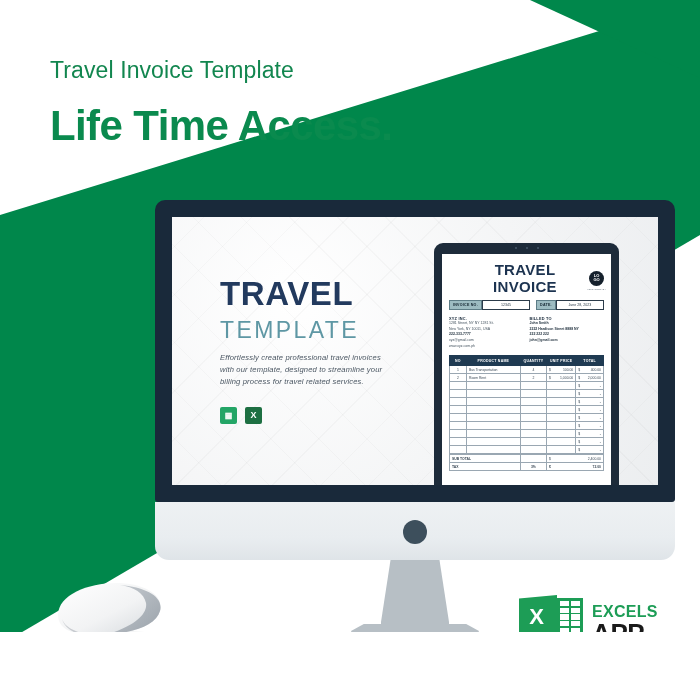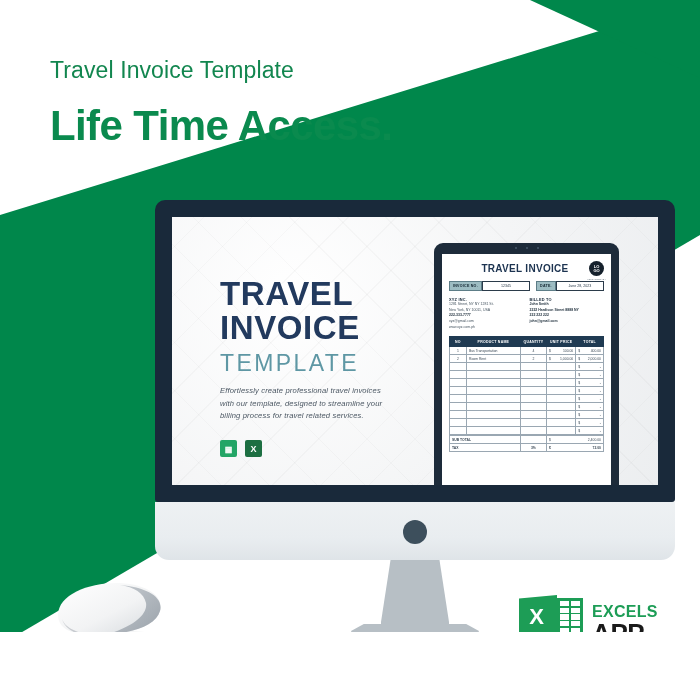--- a/index.html
+++ b/index.html
@@ -161,21 +161,21 @@
     left: 8px; top: 11px;
     width: 169px; height: 239px;
     background: #fff;
     overflow: hidden;
   }
 
   
   .inv { padding: 7px 7px 0 7px; color: #1c2d3f; }
   .inv-top { display: flex; align-items: center; justify-content: space-between; }
   .inv-title {
-    font-size: 10px; font-weight: bold; color: #1c3350;
+    font-size: 15px; font-weight: bold; color: #1c3350;
     letter-spacing: 0.3px; flex: 1; text-align: center; padding-left: 12px;
   }
   .inv-logo {
     width: 15px; height: 15px; border-radius: 50%;
     background: #15202c; position: relative; flex: none;
   }
   .inv-logo span {
     position: absolute; left: 50%; top: 50%;
     transform: translate(-50%,-50%);
     color: #fff; font-size: 4px; font-weight: bold; line-height: 1.05;
@@ -317,21 +317,20 @@
     <div class="headline">Life Time Access.</div>
   </div>
 
   <div class="imac">
     <div class="imac-bezel">
       <div class="screen">
         <div class="screen-tex"></div>
 
         <div class="slide-copy">
           <div class="slide-h1">TRAVEL</div>
-          <div class="slide-h1">INVOICE</div>
           <div class="slide-h2">TEMPLATE</div>
           <div class="slide-p">Effortlessly create professional travel invoices with our template, designed to streamline your billing process for travel related services.</div>
           <div class="app-icons">
             <div class="icon-sq icon-sheets">
               <span class="icon-glyph">▦</span>
             </div>
             <div class="icon-sq icon-excel">
               <span class="icon-glyph">X</span>
             </div>
           </div>

